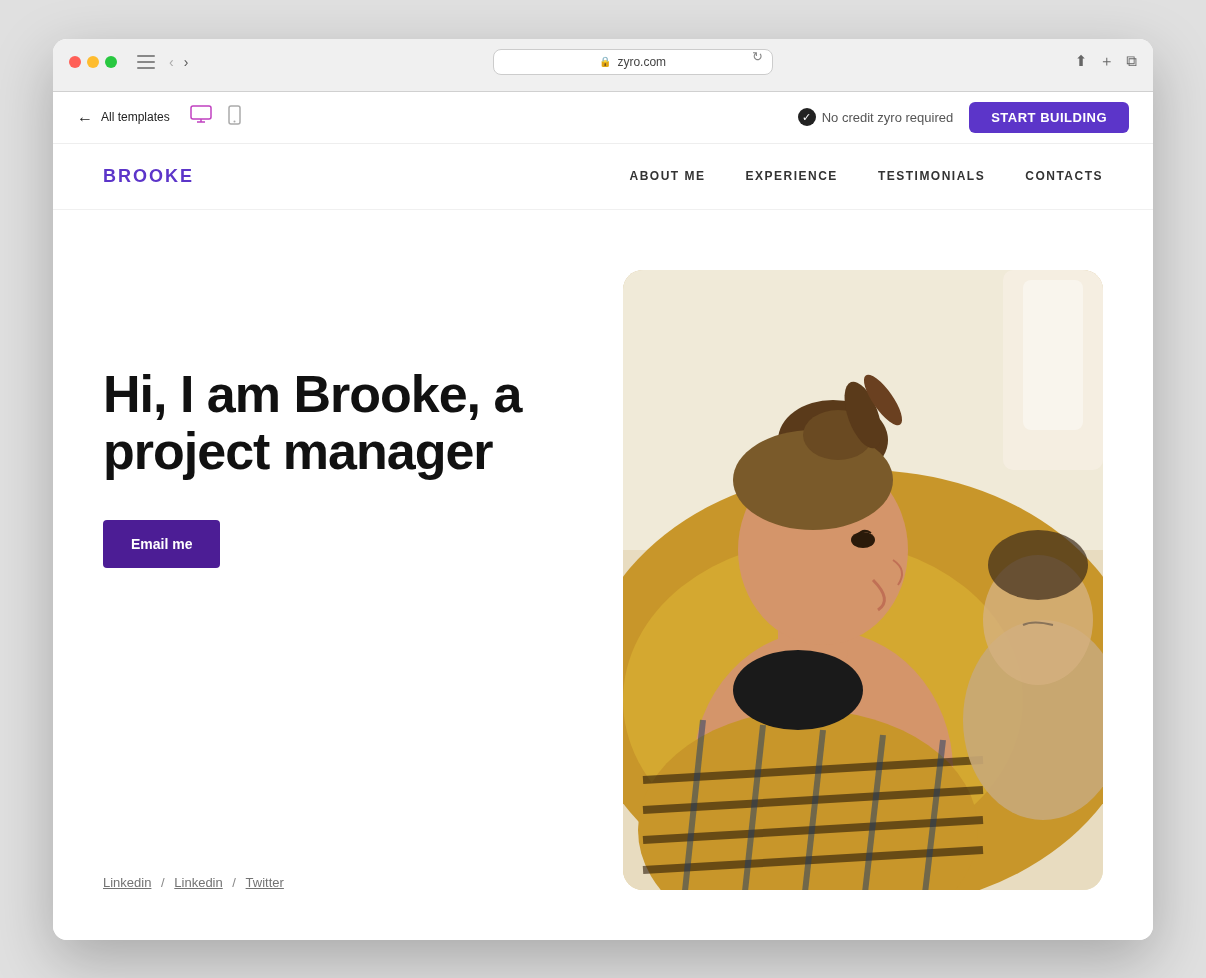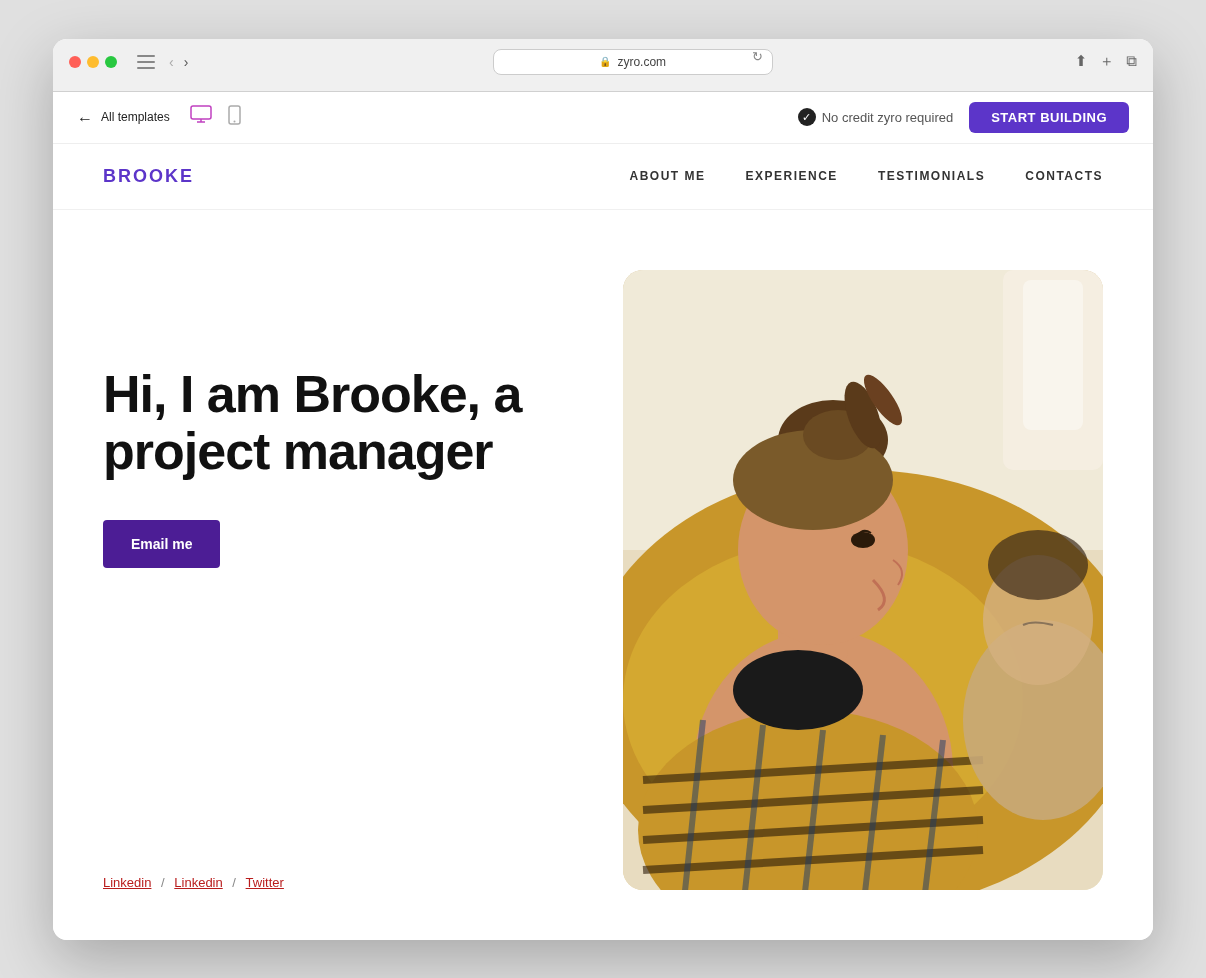--- a/index.html
+++ b/index.html
@@ -277,21 +277,21 @@
     }
 
     .social-links {
       margin-top: auto;
       padding-top: 60px;
       font-size: 13px;
       color: #555;
     }
 
     .social-links a {
-      color: #b91c1c;
+      color: #737373;
       text-decoration: underline;
       cursor: pointer;
     }
 
     .social-sep {
       margin: 0 6px;
       color: #888;
     }
 
     

